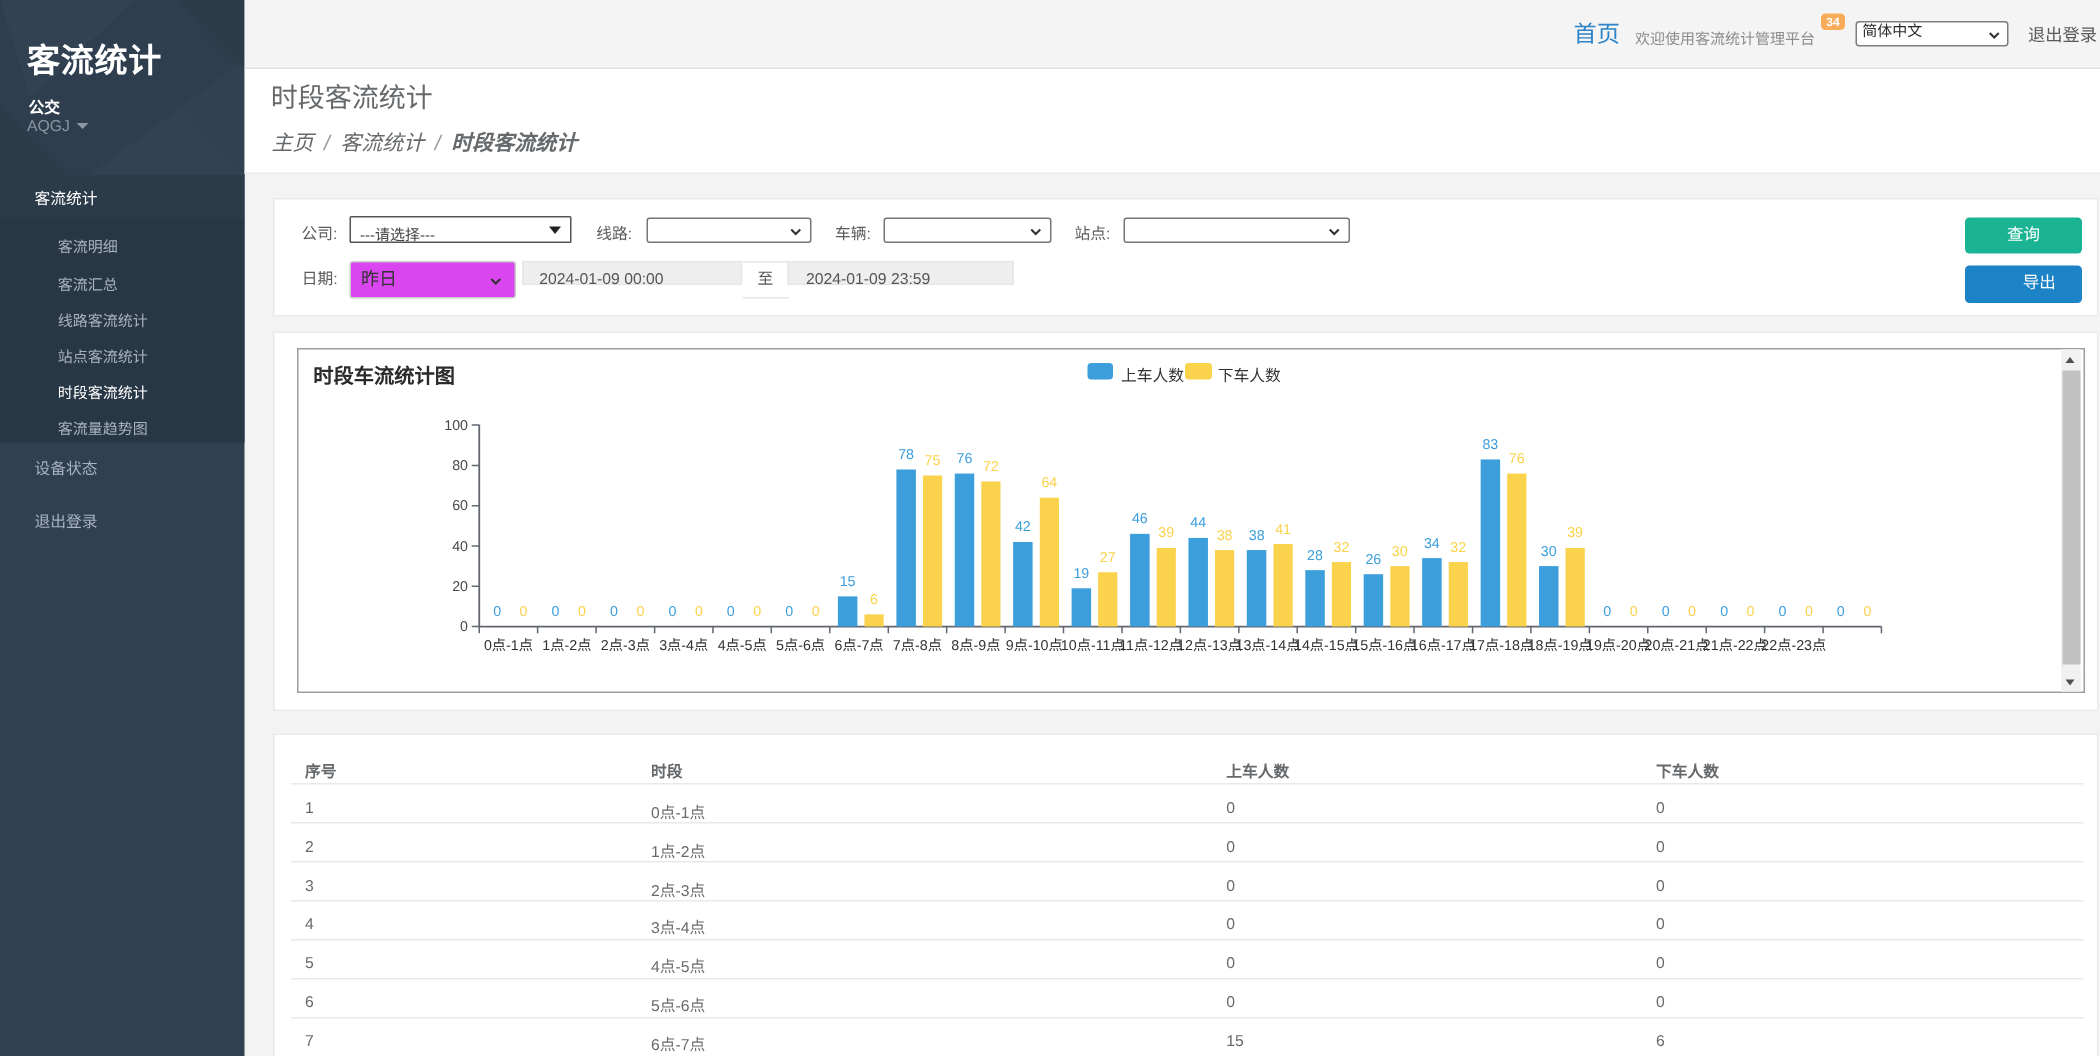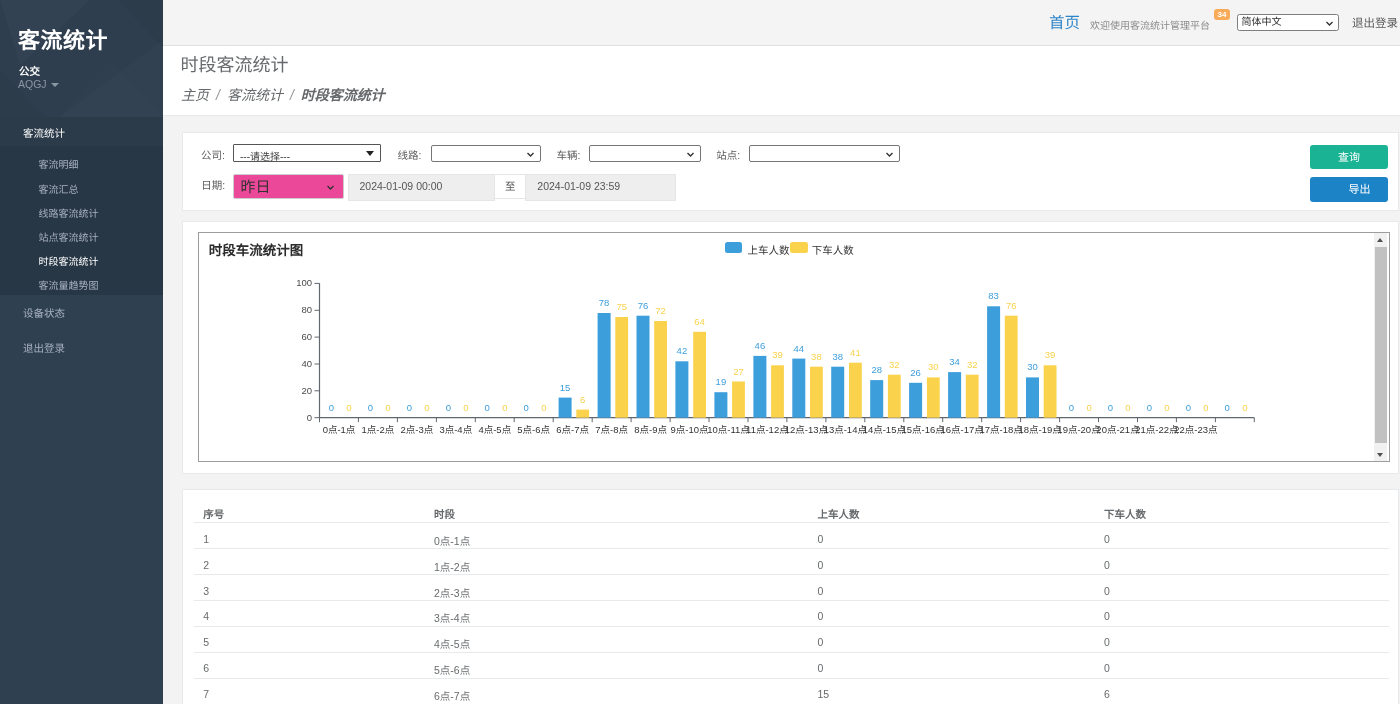--- a/index.html
+++ b/index.html
@@ -32,22 +32,22 @@
 #crumbs { position:absolute; left:18px; top:38px; font-size:14px; color:#676a6c;font-style:italic; }
 #crumbs .sep { color:#999; padding:0 7px; }
 #crumbs b { color:#676a6c; }
 
 .card { position:absolute; left:182px; width:1217px; background:#fff; border:1px solid #e7eaec; }
 #filterCard { top:131.5px; height:79px; }
 .flabel { position:absolute; font-size:10.5px; color:#5c5c5c; }
 .sel1 { position:absolute; top:11.5px; height:18px; background:#fff; border:1px solid #555; border-radius:1px; }
 .sel1 .tri { position:absolute; right:6px; top:6px; width:0; height:0; border-left:4.5px solid transparent; border-right:4.5px solid transparent; border-top:5.5px solid #222; }
 .sel2 { position:absolute; top:12px; height:17px; background:#fff; border:1.4px solid #767676; border-radius:2px; }
-.dsel { position:absolute; top:41.5px; height:24.5px; background:#ec4899; border:1px solid #ccc; border-radius:2px; font-size:15px; color:#333; line-height:23px; padding-left:7px; }
-.dinp { position:absolute; top:41.5px; height:27px; background:#eee; border:1px solid #e5e6e7; font-size:10.5px; color:#555; line-height:23px; padding-left:11px; }
+.dsel { position:absolute; top:41.5px; height:24.5px; background:#d946ef; border:1px solid #ccc; border-radius:2px; font-size:12px; color:#333; line-height:23px; padding-left:7px; }
+.dinp { position:absolute; top:41.5px; height:16px; background:#eee; border:1px solid #e5e6e7; font-size:10.5px; color:#555; line-height:23px; padding-left:11px; }
 #zhi { position:absolute; top:41.5px; left:312px; width:30.5px; height:24.5px; background:#fff; border-top:1px solid #e5e6e7; border-bottom:1px solid #e5e6e7; font-size:10.5px; color:#555; line-height:23px; text-align:center; }
 .btn { position:absolute; left:1127px; width:78px; height:24.5px; border-radius:3px; color:#fff; font-size:11px; text-align:center; line-height:24.5px; }
 #btnQ { top:12px; background:#1ab394; }
 #btnE { top:44.5px; background:#1c84c6;padding-left:21px; }
 
 #chartCard { top:221.3px; height:252.5px; }
 #chartBox { position:absolute; left:14.8px; top:9.8px; width:1192px; height:229.5px; border:1px solid #9d9d9d; }
 #chartTitle { position:absolute; left:10px; top:6px; font-size:13.5px; font-weight:bold; color:#2b2b2b; }
 #legend { position:absolute; left:526px; top:7.5px; font-size:10.5px; color:#333; width:330px; height:14px; }
 #legend span.lt { position:absolute; top:1px; }

